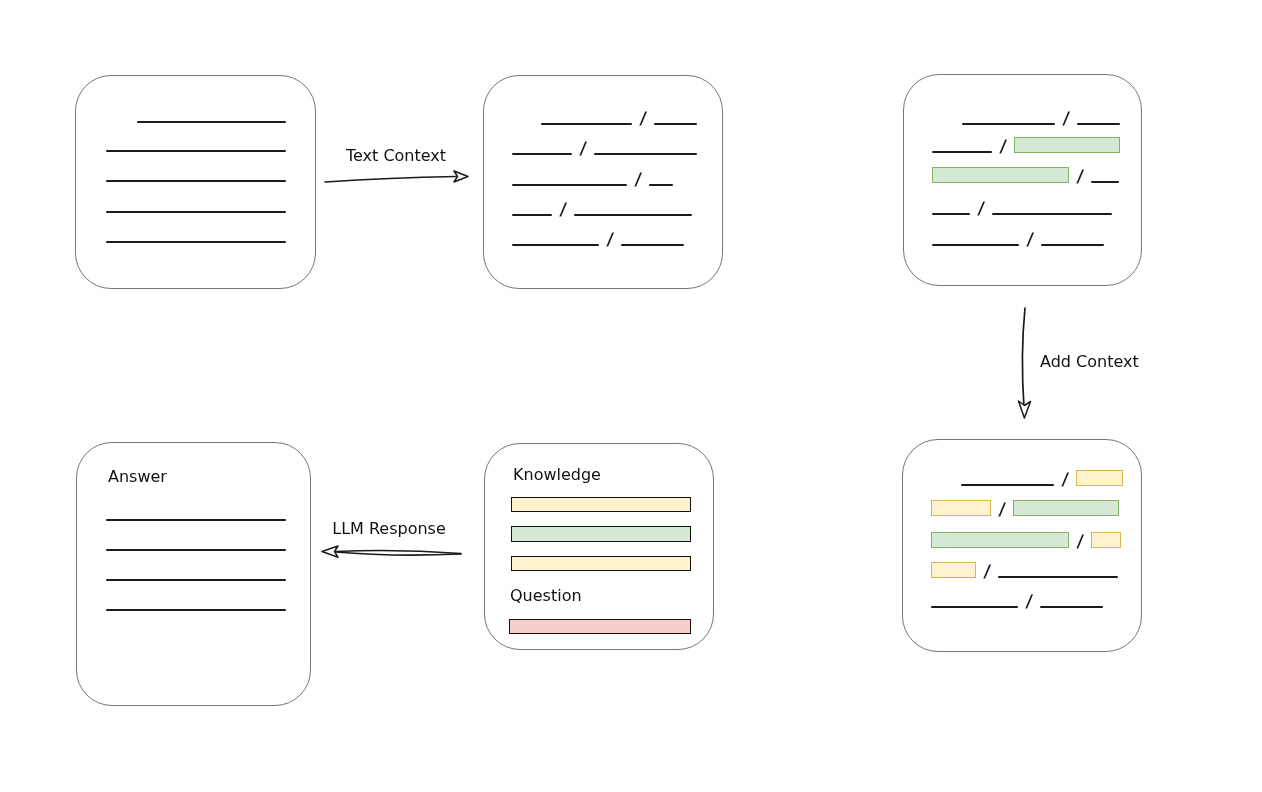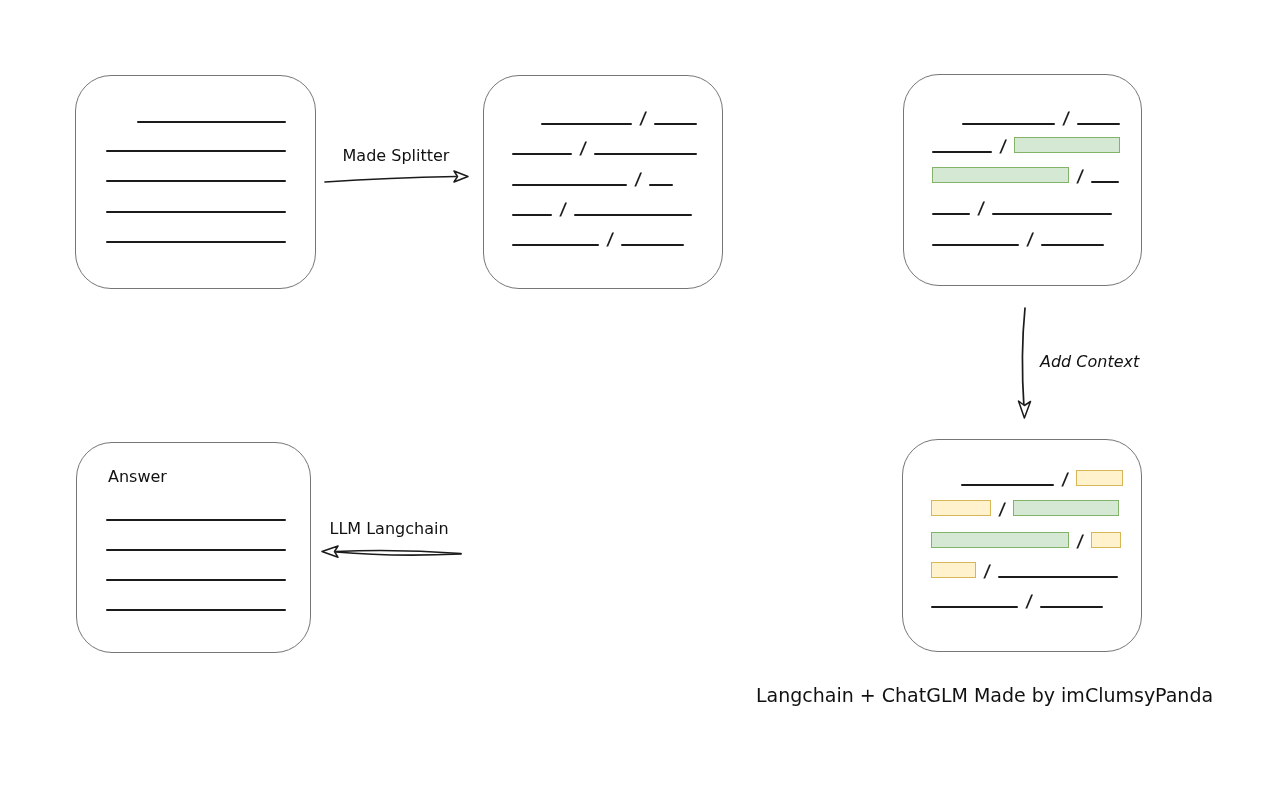--- a/index.html
+++ b/index.html
@@ -26,42 +26,42 @@
 
   
   .bar{position:absolute;box-sizing:border-box;border:1.5px solid;}
 
   .box-label{position:absolute;font-size:16px;white-space:nowrap;}
 
   
   .arrow{position:absolute;text-align:center;color:#1b1b1b;}
   .arrow-label{font-size:16px;white-space:nowrap;margin-bottom:2px;color:#111;}
   .arrow svg{display:block;margin:0 auto;overflow:visible;}
-  .arrow-v{position:absolute;color:#1b1b1b;font-style:italic;}
+  .arrow-v{position:absolute;color:#1b1b1b;}
   .arrow-v svg{position:absolute;left:4px;top:0;overflow:visible;}
   .arrow-v .arrow-label{position:absolute;left:32px;top:46px;}
 
   .caption{position:absolute;left:756px;top:684px;width:450px;text-align:center;
            font-size:19px;white-space:nowrap;color:#111;}
 </style>
 </head>
 <body>
 
 <div class="canvas">
 
   <div class="box" style="left:75px;top:75px;width:241px;height:214px">
       <div class="tline" style="left: 61px; top: 45px; width: 149px;"></div>
       <div class="tline" style="left: 30px; top: 74px; width: 180px;"></div>
       <div class="tline" style="left: 30px; top: 104px; width: 180px;"></div>
       <div class="tline" style="left: 30px; top: 135px; width: 180px;"></div>
       <div class="tline" style="left: 30px; top: 165px; width: 180px;"></div>
     </div>
 
   <div class="arrow" style="left:323px;top:146px;width:146px">
-    <div class="arrow-label">Made Splitter</div>
+    <div class="arrow-label">Text Context</div>
     <svg width="146" height="22" viewBox="0 0 146 22">
       <path d="M2 15 C 45 12 100 10 133 9.5" fill="none" stroke="#1b1b1b" stroke-width="1.7" stroke-linecap="round"></path>
       <path d="M131 4 L145 9.5 L131 15 L134.5 9.5 Z" fill="#ffffff" stroke="#1b1b1b" stroke-width="1.5" stroke-linejoin="round"></path>
     </svg>
   </div>
 
   <div class="box" style="left:483px;top:75px;width:240px;height:214px">
       <div class="srow" style="left: 57px; top: 31px;">
         <div class="seg-line" style="width: 91px;"></div>
         <span class="slash">/</span>
@@ -148,33 +148,40 @@
         <div class="seg-line" style="width: 120px;"></div>
       </div>
       <div class="srow" style="left: 28px; top: 150px;">
         <div class="seg-line" style="width: 87px;"></div>
         <span class="slash">/</span>
         <div class="seg-line" style="width: 63px;"></div>
       </div>
     </div>
 
 
+  <div class="box" style="left:484px;top:443px;width:230px;height:207px">
+    <div class="box-label" style="left:28px;top:21px">Knowledge</div>
+    <div class="box-label" style="left:25px;top:142px">Question</div>
+  <div class="bar c-yellow" style="left: 26px; top: 53px; width: 180px; height: 15px;"></div>
+      <div class="bar c-green" style="left: 26px; top: 82px; width: 180px; height: 16px;"></div>
+      <div class="bar c-yellow" style="left: 26px; top: 112px; width: 180px; height: 15px;"></div>
+      <div class="bar c-red" style="left: 24px; top: 175px; width: 182px; height: 15px;"></div>
+    </div>
 
   <div class="arrow" style="left:315px;top:519px;width:148px">
-    <div class="arrow-label">LLM Langchain</div>
+    <div class="arrow-label">LLM Response</div>
     <svg width="148" height="24" viewBox="0 0 148 24">
       <path d="M146 13.5 C 104 10.5 56 10 21 11.5" fill="none" stroke="#1b1b1b" stroke-width="1.6" stroke-linecap="round"></path>
       <path d="M146 14 C 100 16 55 15 21 12" fill="none" stroke="#1b1b1b" stroke-width="1.6" stroke-linecap="round"></path>
       <path d="M23 6 L7 11.5 L23 17.3 L19.5 11.5 Z" fill="#ffffff" stroke="#1b1b1b" stroke-width="1.5" stroke-linejoin="round"></path>
     </svg>
   </div>
 
-  <div class="box" style="left:76px;top:442px;width:235px;height:211px">
+  <div class="box" style="left:76px;top:442px;width:235px;height:264px">
     <div class="box-label" style="left:31px;top:24px">Answer</div>
   <div class="tline" style="left: 29px; top: 76px; width: 180px;"></div>
       <div class="tline" style="left: 29px; top: 106px; width: 180px;"></div>
       <div class="tline" style="left: 29px; top: 136px; width: 180px;"></div>
       <div class="tline" style="left: 29px; top: 166px; width: 180px;"></div>
     </div>
 
-  <div class="caption">Langchain + ChatGLM Made by imClumsyPanda</div>
 
 </div>
 
 </body></html>

